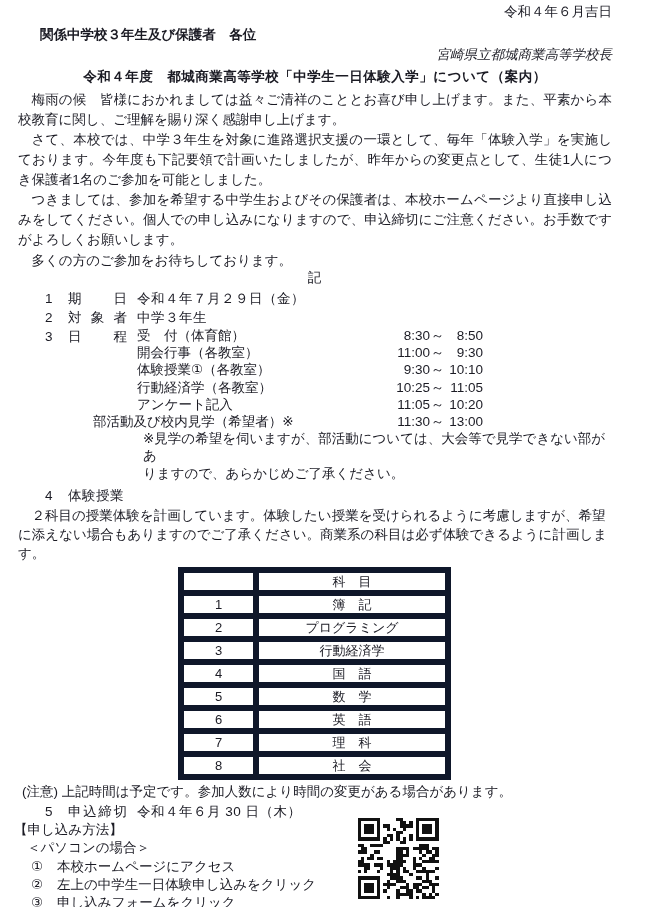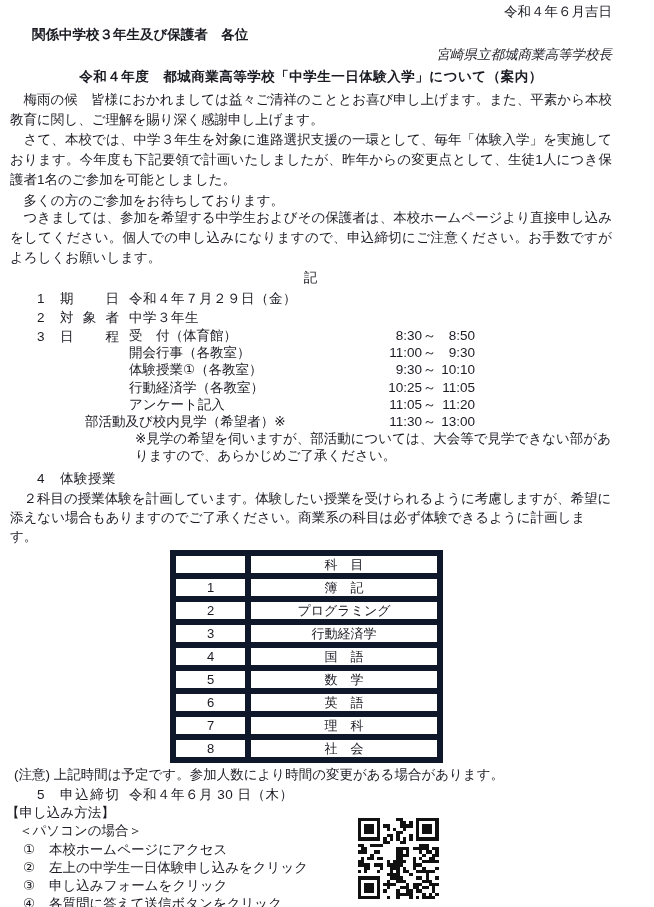--- a/index.html
+++ b/index.html
@@ -2,21 +2,21 @@
 <html lang="ja"><head>
 <meta charset="utf-8">
 <style>
   * { margin:0; padding:0; box-sizing:border-box; }
   html,body { background:#ffffff; }
   body{
     width:654px; height:907px; overflow:hidden; position:relative;
     font-family:"Liberation Sans","DejaVu Sans",sans-serif;
     color:#1b1b24; font-size:13.5px;
   }
-  .page{ width:654px; height:639px; padding:2px 42px 0 10px; position:relative; }
+  .page{ width:654px; height:639px; padding:2px 42px 0 18px; position:relative; }
   .date-line{ text-align:right; line-height:20px; }
   .addressee{ margin:3px 0 0 22px; line-height:20px;font-weight:bold; }
   .sender{ text-align:right; line-height:20px;font-style:italic; }
   .title{ text-align:center; font-weight:bold; margin-top:3px; line-height:18px; letter-spacing:0.5px; }
   .para{ margin-top:0; line-height:20px; text-indent:1em; text-align:justify; }
   .para.first{ margin-top:4px; }
   .para.compact{ line-height:15px; margin-top:3px; text-align:left; }
   .ki{ text-align:center; line-height:15px; margin-top:2px; letter-spacing:1px; }
   .items{ margin-top:4px; }
   .item{ display:flex; margin:0 0 0 27px; line-height:19px; }
@@ -57,22 +57,22 @@
 <div class="page">
 
   <div class="date-line">令和４年６月吉日</div>
   <div class="addressee">関係中学校３年生及び保護者　各位</div>
   <div class="sender">宮崎県立都城商業高等学校長</div>
 
   <div class="title">令和４年度　都城商業高等学校「中学生一日体験入学」について（案内）</div>
 
   <p class="para first">梅雨の候　皆様におかれましては益々ご清祥のこととお喜び申し上げます。また、平素から本校教育に関し、ご理解を賜り深く感謝申し上げます。</p>
   <p class="para">さて、本校では、中学３年生を対象に進路選択支援の一環として、毎年「体験入学」を実施しております。今年度も下記要領で計画いたしましたが、昨年からの変更点として、生徒1人につき保護者1名のご参加を可能としました。</p>
+  <p class="para">つきましては、参加を希望する中学生およびその保護者は、本校ホームページより直接申し込みをしてください。個人での申し込みになりますので、申込締切にご注意ください。お手数ですがよろしくお願いします。</p>
   <p class="para compact">多くの方のご参加をお待ちしております。</p>
-  <p class="para">つきましては、参加を希望する中学生およびその保護者は、本校ホームページより直接申し込みをしてください。個人での申し込みになりますので、申込締切にご注意ください。お手数ですがよろしくお願いします。</p>
 
   <div class="ki">記</div>
 
   <div class="items">
 
     <div class="item">
       <span class="inum">1</span>
       <span class="ilabel">期日</span>
       <span class="icontent">令和４年７月２９日（金）</span>
     </div>
@@ -117,21 +117,21 @@
               <span class="ts">10:25</span>
               <span class="tilde">～</span>
               <span class="te">11:05</span>
             </span>
         </div>
         <div class="srow">
           <span class="slabel">アンケート記入</span>
           <span class="stime">
               <span class="ts">11:05</span>
               <span class="tilde">～</span>
-              <span class="te">11:20</span>
+              <span class="te">10:20</span>
             </span>
         </div>
         <div class="srow outdent">
           <span class="slabel">部活動及び校内見学（希望者）※</span>
           <span class="stime">
               <span class="ts">11:30</span>
               <span class="tilde">～</span>
               <span class="te">13:00</span>
             </span>
         </div>

